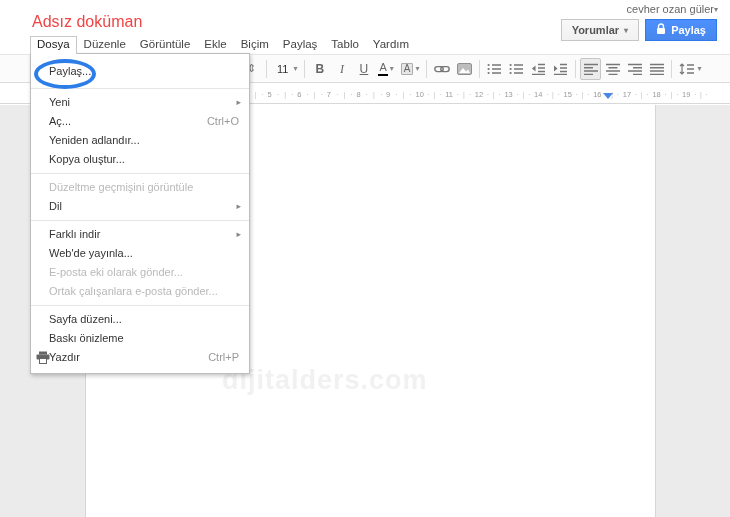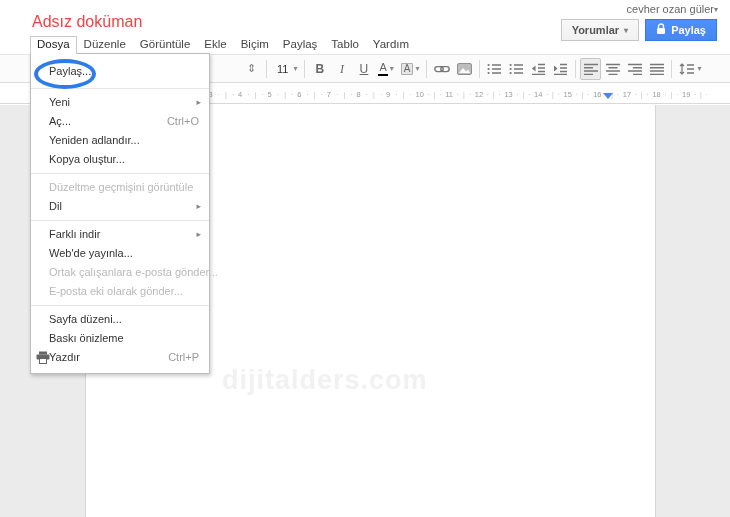--- a/index.html
+++ b/index.html
@@ -53,21 +53,21 @@
                   border-right:5px solid transparent; border-top:6px solid #4a86e8; cursor:pointer; }
 
   
   .doc-area { position:absolute; top:105px; left:0; width:730px; height:412px; background:#ebebeb; }
   .page { position:absolute; left:85px; top:0; width:571px; height:412px; background:#fff;
           border-left:1px solid #d5d5d5; border-right:1px solid #d5d5d5; cursor:text; }
   .watermark { position:absolute; left:136px; top:260px; font-size:27px; font-weight:bold;
                color:#f1f1f1; letter-spacing:1px; white-space:nowrap; }
 
   
-  .file-menu { position:absolute; left:30px; top:53px; width:180px; background:#fff;
+  .file-menu { position:absolute; left:30px; top:53px; width:220px; background:#fff;
                border:1px solid #bdbdbd; box-shadow:1px 2px 4px rgba(0,0,0,0.22);
                padding:5px 0 6px; z-index:20; }
   .fm-item { position:relative; height:19px; line-height:19px; padding-left:18px; font-size:11px;
              color:#333; cursor:pointer; white-space:nowrap; }
   .fm-item.first { height:25px; line-height:25px; margin-bottom:1px; }
   .fm-item.disabled { color:#b9b9b9; cursor:default; }
   .fm-item .shortcut { position:absolute; right:10px; color:#999; }
   .fm-item .submenu-arrow { position:absolute; right:8px; color:#888; font-size:9px; }
   .fm-item .fm-icon { position:absolute; left:5px; top:3px; }
   .fm-sep { border-top:1px solid #e6e6e6; margin:4px 0; }
@@ -364,22 +364,22 @@
       <div class="fm-item"><span>Yeni</span><span class="submenu-arrow">▸</span></div>
       <div class="fm-item"><span>Aç...</span><span class="shortcut">Ctrl+O</span></div>
       <div class="fm-item"><span>Yeniden adlandır...</span></div>
       <div class="fm-item"><span>Kopya oluştur...</span></div>
       <div class="fm-sep"></div>
       <div class="fm-item disabled"><span>Düzeltme geçmişini görüntüle</span></div>
       <div class="fm-item"><span>Dil</span><span class="submenu-arrow">▸</span></div>
       <div class="fm-sep"></div>
       <div class="fm-item"><span>Farklı indir</span><span class="submenu-arrow">▸</span></div>
       <div class="fm-item"><span>Web'de yayınla...</span></div>
+      <div class="fm-item disabled"><span>E-posta eki olarak gönder...</span></div>
       <div class="fm-item disabled"><span>Ortak çalışanlara e-posta gönder...</span></div>
-      <div class="fm-item disabled"><span>E-posta eki olarak gönder...</span></div>
       <div class="fm-sep"></div>
       <div class="fm-item"><span>Sayfa düzeni...</span></div>
       <div class="fm-item"><span>Baskı önizleme</span></div>
       <div class="fm-item"><span>Yazdır</span><span class="fm-icon"><svg width="14" height="13" viewBox="0 0 14 13" xmlns="http://www.w3.org/2000/svg">
             <rect x="3" y="0.5" width="8" height="3" fill="#666"></rect>
             <rect x="0.5" y="3.5" width="13" height="5" rx="1" fill="#666"></rect>
             <rect x="3.5" y="7.5" width="7" height="5" fill="#fff" stroke="#666"></rect>
           </svg></span><span class="shortcut">Ctrl+P</span></div>
     </div>
 

